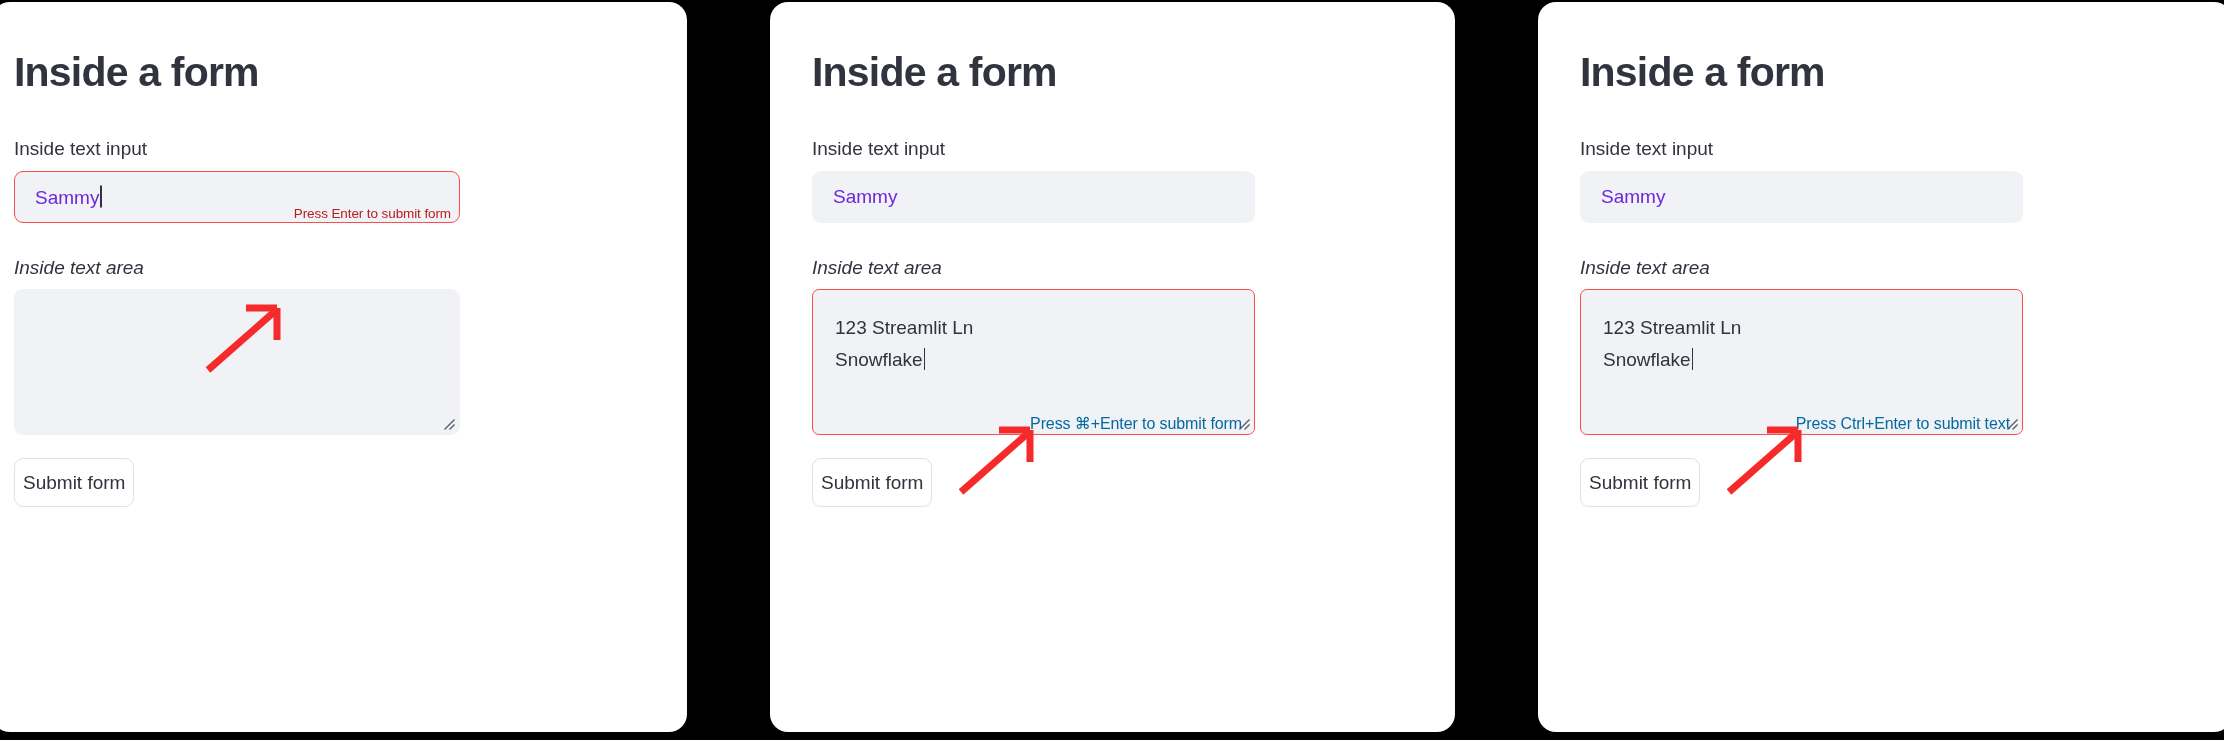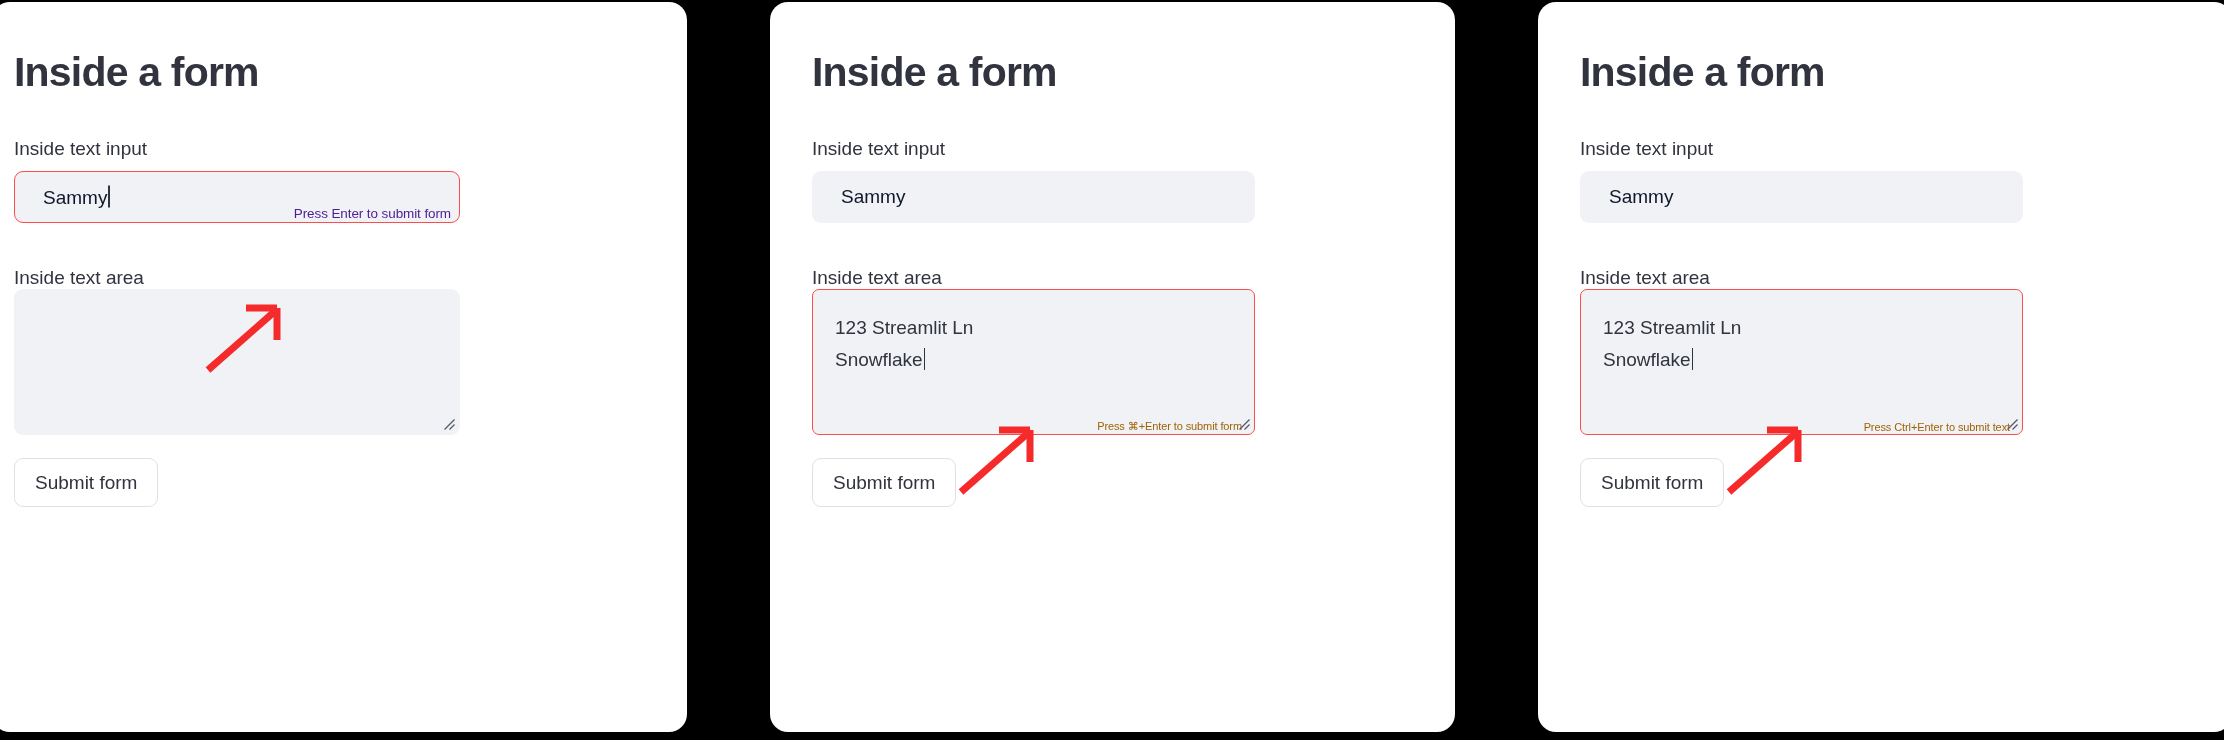--- a/index.html
+++ b/index.html
@@ -68,59 +68,59 @@
   
   .field-label {
     position: absolute;
     left: 0;
     font-size: 19px;
     line-height: 1.4;
     color: #31333e;
     white-space: nowrap;
   }
   .label-text-input { top: 134px; }
-  .label-text-area  { top: 263px; }
+  .label-text-area  { top: 253px; font-style: italic; }
 
   
   .text-input-wrap {
     position: absolute;
     left: 0;
     top: 169px;
     height: 52px;
     background: #f0f2f6;
     border-radius: 9px;
     border: 1.5px solid transparent;
   }
   .text-input-wrap.focused {
     border-color: #ff4b4b;
     background: #f0f2f6;
   }
   .text-input-value {
     position: absolute;
-    left: 28px;
+    left: 20px;
     top: 50%;
     transform: translateY(-50%);
     font-size: 19px;
-    color: #0f172a;
+    color: #6d28d9;
     white-space: nowrap;
   }
   .caret {
     display: inline-block;
     width: 1.6px;
     height: 22px;
     background: #31333e;
     vertical-align: -4px;
     margin-left: 1px;
   }
   .input-hint {
     position: absolute;
     right: 8px;
     bottom: 1px;
     font-size: 13.5px;
-    color: #4c1d95;
+    color: #b91c1c;
     white-space: nowrap;
     letter-spacing: -0.1px;
   }
 
   
   .text-area-wrap {
     position: absolute;
     left: 0;
     top: 287px;
     background: #f0f2f6;
@@ -134,41 +134,41 @@
     top: 22px;
     font-size: 19px;
     line-height: 32px;
     color: #31333e;
     white-space: pre;
   }
   .textarea-hint {
     position: absolute;
     right: 12px;
     bottom: 1px;
-    font-size: 11px;
-    color: #a16207;
+    font-size: 16px;
+    color: #0369a1;
     white-space: nowrap;
     letter-spacing: -0.1px;
   }
   .resize-grip {
     position: absolute;
     right: 2px;
     bottom: 2px;
     width: 16px;
     height: 16px;
     pointer-events: auto;
   }
   .resize-grip svg { display: block; }
 
   
   .submit-btn {
     position: absolute;
     left: 0;
     height: 49px;
-    padding: 0 20px;
+    padding: 0 8px;
     display: inline-flex;
     align-items: center;
     justify-content: center;
     background: #ffffff;
     border: 1px solid #e0e1e6;
     border-radius: 9px;
     font-family: "Liberation Sans", "DejaVu Sans", sans-serif;
     font-size: 19px;
     color: #31333e;
     white-space: nowrap;

